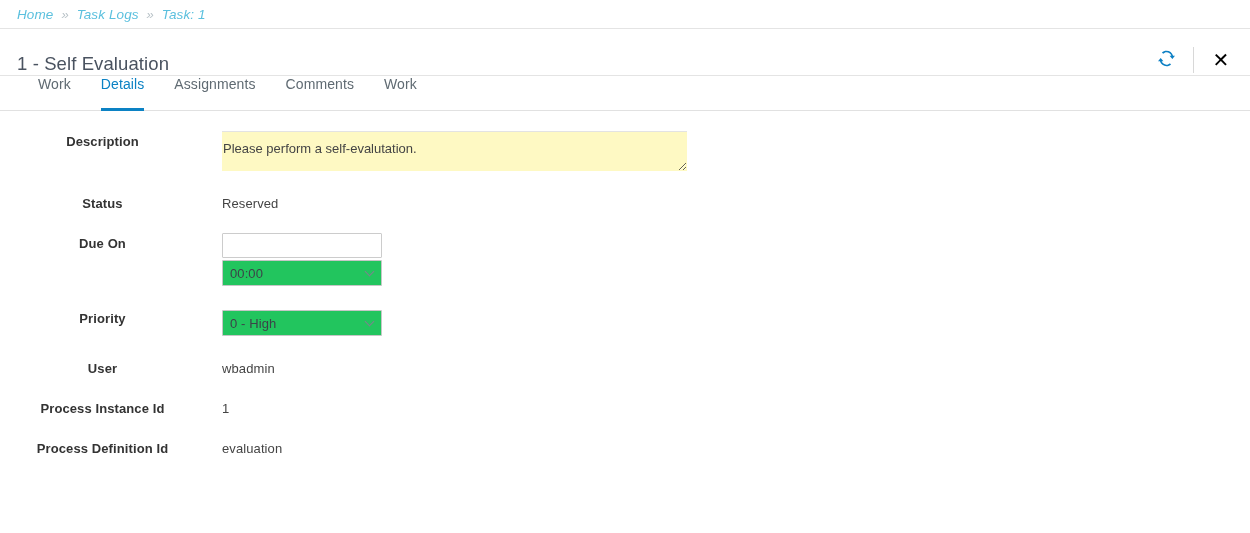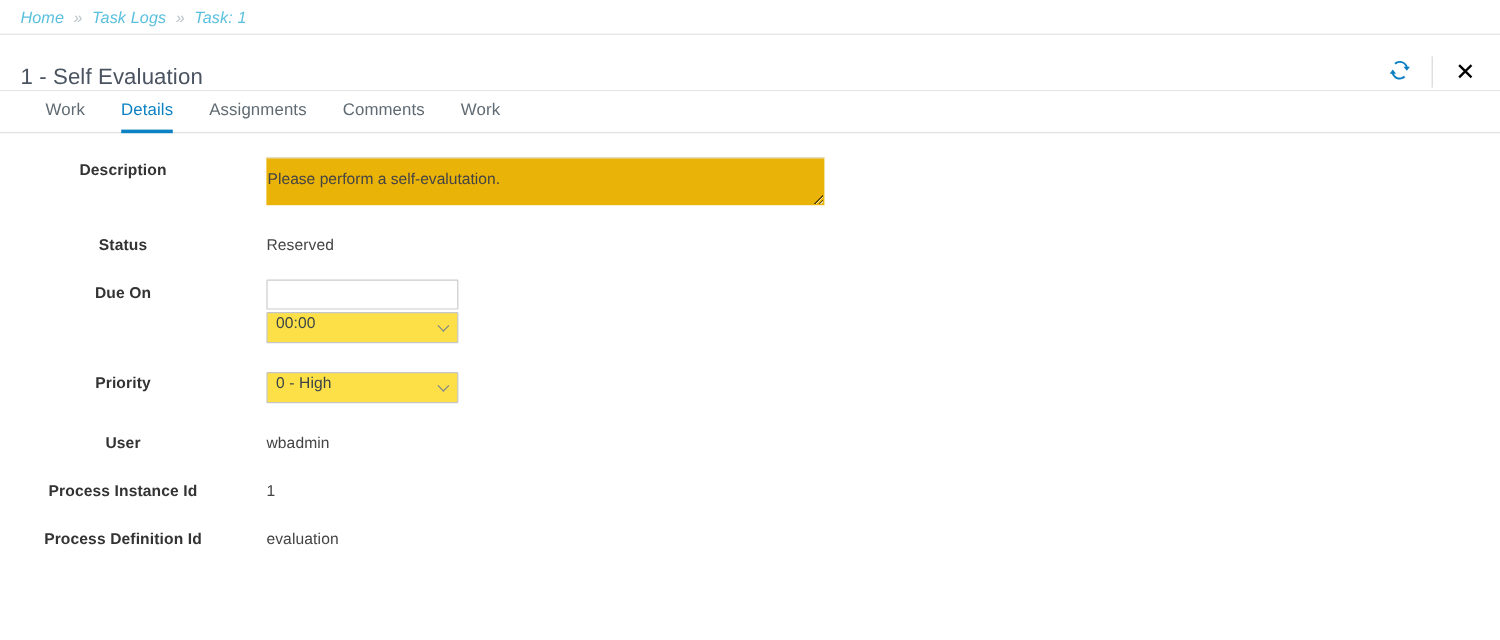--- a/index.html
+++ b/index.html
@@ -81,21 +81,20 @@
     font-size: 20px;
     line-height: 1;
     color: #000000;
     font-weight: bold;
     font-family: "DejaVu Sans", sans-serif;
   }
 
   
   .tabs {
     display: flex;
-    align-items: flex-end;
     padding-left: 38px;
     height: 35px;
     border-bottom: 1px solid #e1e1e1;
     background: #ffffff;
   }
   .tab {
     font-size: 14px;
     color: #5f6a72;
     padding: 0 0 9px 0;
     margin-right: 30px;
@@ -145,21 +144,21 @@
     border: none;
     border-top: 1px solid #e3e3e3;
     resize: vertical;
     font-family: "Liberation Sans", sans-serif;
     font-size: 13px;
     color: #444444;
     padding: 8px 0 0 1px;
     outline: none;
     overflow: hidden;
     display: block;
-    background: #eab308;
+    background: #fef9c3;
     line-height: 1.35;
   }
 
   .date-input {
     width: 160px;
     height: 25px;
     border: 1px solid #cccccc;
     background: #ffffff;
     font-family: "Liberation Sans", sans-serif;
     font-size: 13px;
@@ -168,23 +167,23 @@
     outline: none;
     display: block;
     border-radius: 1px;
   }
 
   .fake-select {
     position: relative;
     width: 160px;
     height: 26px;
     border: 1px solid #c6c6c6;
-    background: #fde047;
-    display: flex;
-    align-items: flex-start;
+    background: #22c55e;
+    display: flex;
+    align-items: center;
     padding: 0 22px 0 7px;
     font-size: 13px;
     color: #3c4348;
     cursor: pointer;
     border-radius: 1px;
     margin-top: 2px;
     letter-spacing: .1px;
   }
   .fake-select .chev {
     position: absolute;

